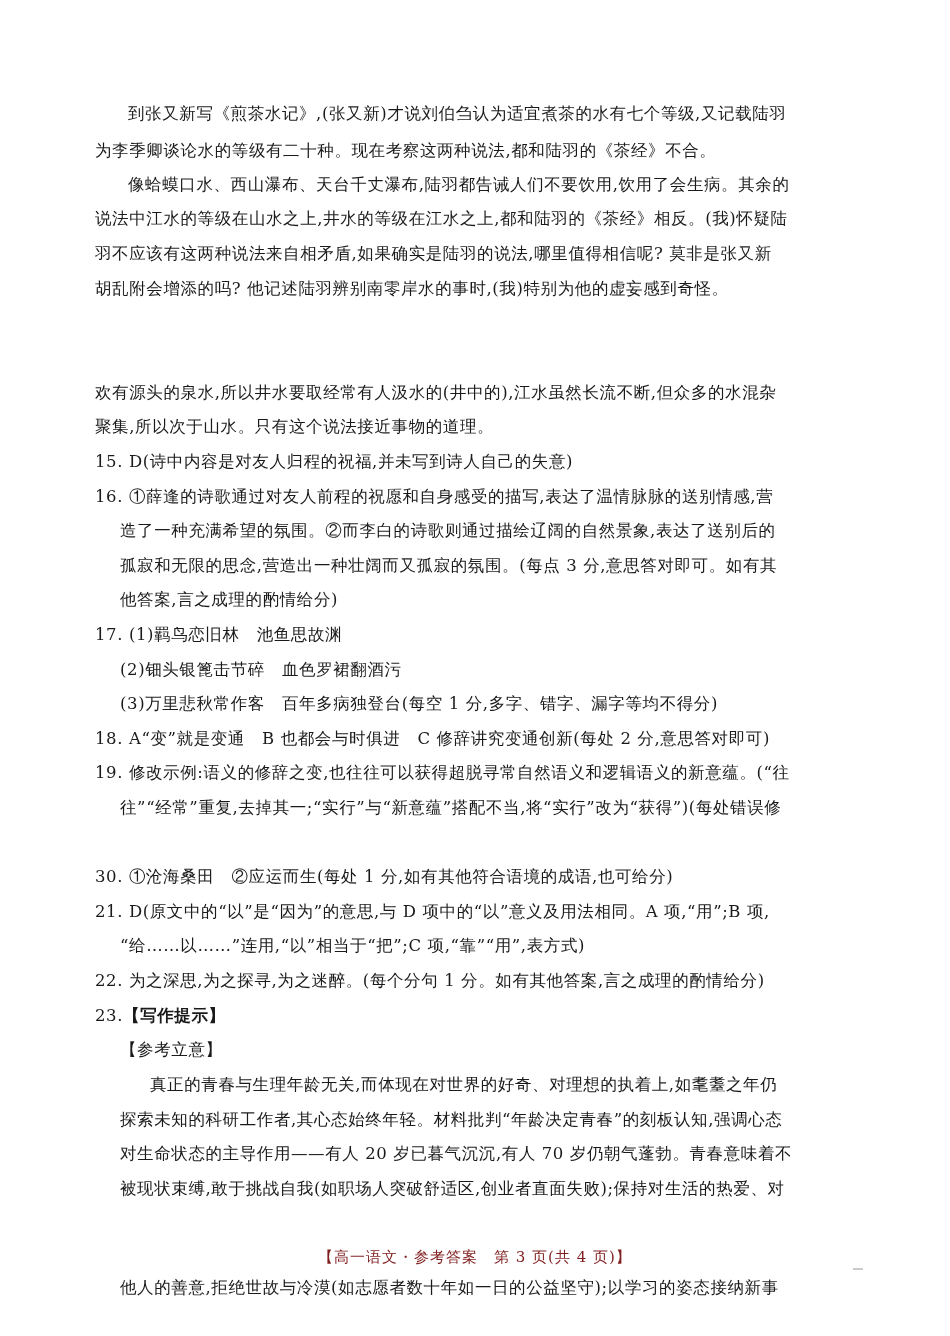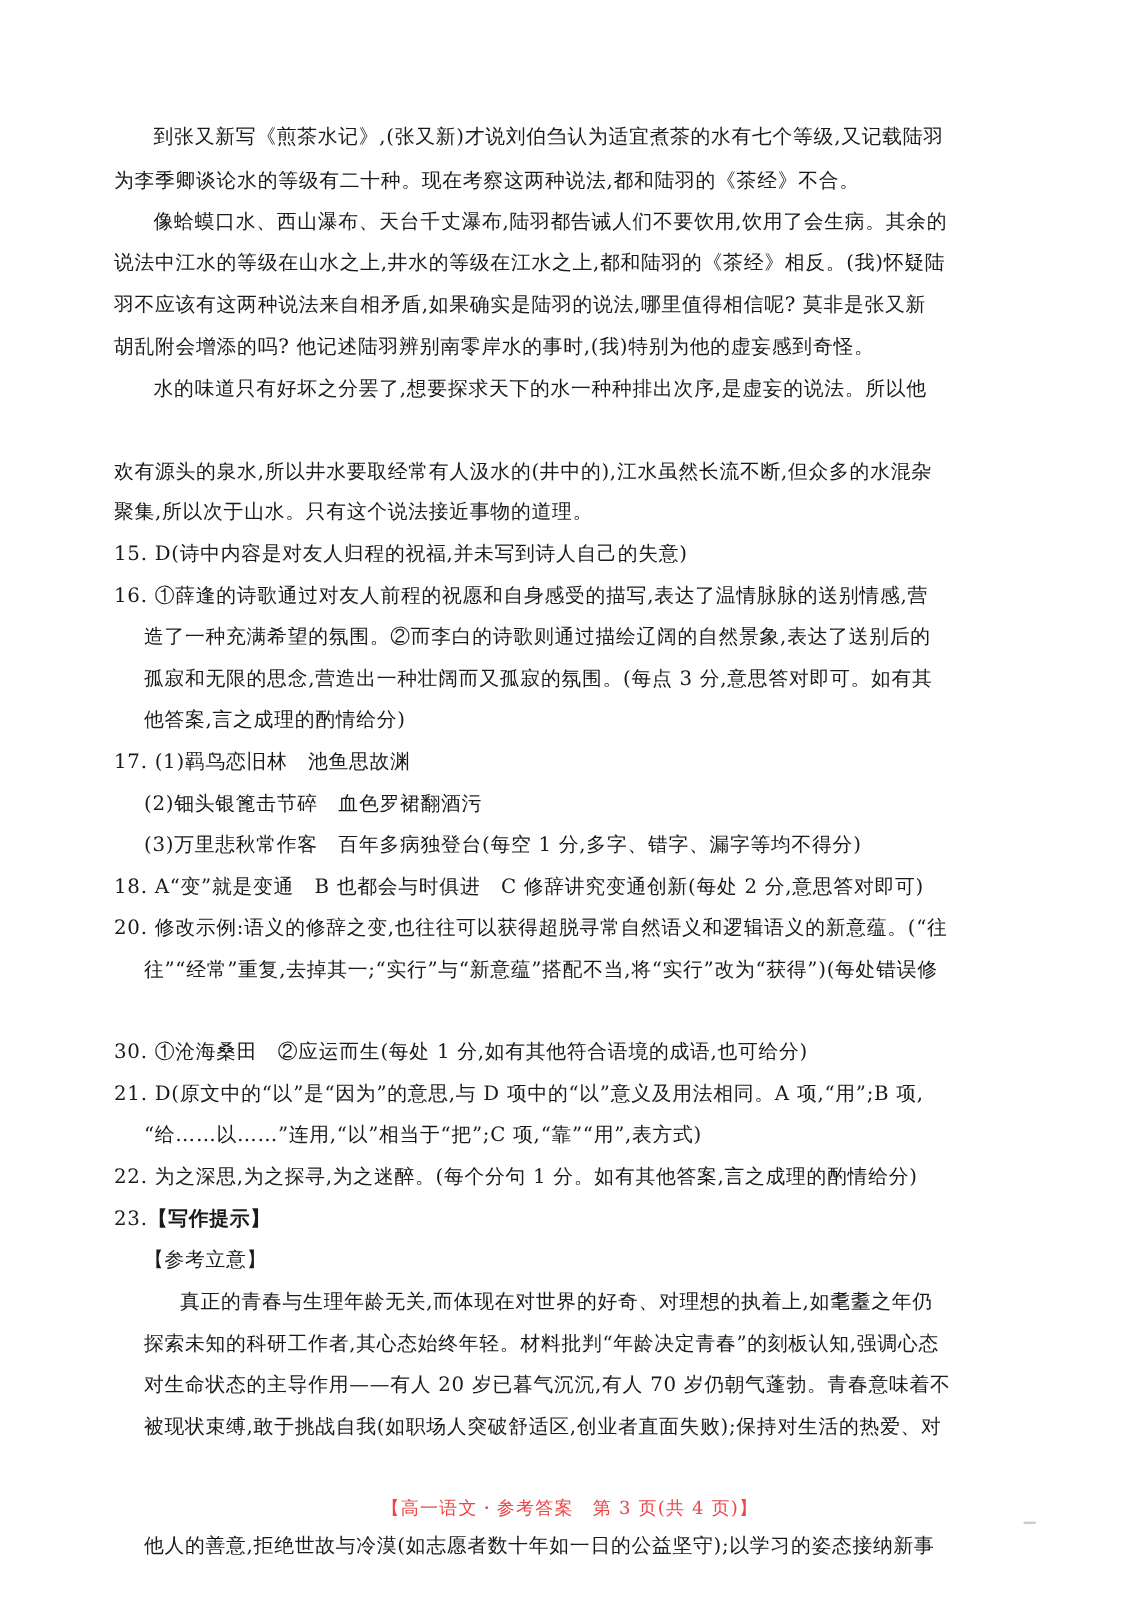--- a/index.html
+++ b/index.html
@@ -13,55 +13,54 @@
       position: absolute; left: 95px; width: 770px;
       font-size: 16.5px; line-height: 20px; white-space: nowrap;
       letter-spacing: 0.6px;
     }
     .indent1 { left: 128px; }
     .indent2 { left: 120px; }
     .indent3 { left: 150px; }
     .bold { font-weight: bold; }
     .footer {
       position: absolute; top: 1248px; left: 318px;
-      font-size: 15px; letter-spacing: 1px; color: #ef4444;
+      font-size: 15px; letter-spacing: 1px; color: #7f1d1d;
     }
     .mark {
       position: absolute; top: 1268px; left: 853px; width: 10px; height: 2px;
       background: #ccc;
     }
   </style>
 </head>
 <body>
 
 <div class="page">
   <div class="line indent1" style="top:104px">到张又新写《煎茶水记》,(张又新)才说刘伯刍认为适宜煮茶的水有七个等级,又记载陆羽</div>
   <div class="line indent1" style="top:175px">像蛤蟆口水、西山瀑布、天台千丈瀑布,陆羽都告诫人们不要饮用,饮用了会生病。其余的</div>
   <div class="line" style="top:141px">为李季卿谈论水的等级有二十种。现在考察这两种说法,都和陆羽的《茶经》不合。</div>
   <div class="line" style="top:209px">说法中江水的等级在山水之上,井水的等级在江水之上,都和陆羽的《茶经》相反。(我)怀疑陆</div>
   <div class="line" style="top:244px">羽不应该有这两种说法来自相矛盾,如果确实是陆羽的说法,哪里值得相信呢? 莫非是张又新</div>
   <div class="line" style="top:279px">胡乱附会增添的吗? 他记述陆羽辨别南零岸水的事时,(我)特别为他的虚妄感到奇怪。</div>
-  <div class="line indent1" style="top:314px">水的味道只有好坏之分罢了,想要探求天下的水一种种排出次序,是虚妄的说法。所以他</div>
   <div class="line" style="top:383px">欢有源头的泉水,所以井水要取经常有人汲水的(井中的),江水虽然长流不断,但众多的水混杂</div>
   <div class="line" style="top:417px">聚集,所以次于山水。只有这个说法接近事物的道理。</div>
 
   <div class="line" style="top:452px">15. D(诗中内容是对友人归程的祝福,并未写到诗人自己的失意)</div>
 
   <div class="line" style="top:487px">16. ①薛逢的诗歌通过对友人前程的祝愿和自身感受的描写,表达了温情脉脉的送别情感,营</div>
   <div class="line indent2" style="top:521px">造了一种充满希望的氛围。②而李白的诗歌则通过描绘辽阔的自然景象,表达了送别后的</div>
   <div class="line indent2" style="top:556px">孤寂和无限的思念,营造出一种壮阔而又孤寂的氛围。(每点 3 分,意思答对即可。如有其</div>
   <div class="line indent2" style="top:590px">他答案,言之成理的酌情给分)</div>
 
   <div class="line" style="top:625px">17. (1)羁鸟恋旧林　池鱼思故渊</div>
   <div class="line indent2" style="top:660px">(2)钿头银篦击节碎　血色罗裙翻酒污</div>
   <div class="line indent2" style="top:694px">(3)万里悲秋常作客　百年多病独登台(每空 1 分,多字、错字、漏字等均不得分)</div>
 
   <div class="line" style="top:729px">18. A“变”就是变通　B 也都会与时俱进　C 修辞讲究变通创新(每处 2 分,意思答对即可)</div>
 
-  <div class="line" style="top:763px">20. 修改示例:语义的修辞之变,也往往可以获得超脱寻常自然语义和逻辑语义的新意蕴。(“往</div>
+  <div class="line" style="top:763px">19. 修改示例:语义的修辞之变,也往往可以获得超脱寻常自然语义和逻辑语义的新意蕴。(“往</div>
   <div class="line indent2" style="top:798px">往”“经常”重复,去掉其一;“实行”与“新意蕴”搭配不当,将“实行”改为“获得”)(每处错误修</div>
 
   <div class="line" style="top:867px">30. ①沧海桑田　②应运而生(每处 1 分,如有其他符合语境的成语,也可给分)</div>
 
   <div class="line" style="top:902px">21. D(原文中的“以”是“因为”的意思,与 D 项中的“以”意义及用法相同。A 项,“用”;B 项,</div>
   <div class="line indent2" style="top:936px">“给……以……”连用,“以”相当于“把”;C 项,“靠”“用”,表方式)</div>
 
   <div class="line" style="top:971px">22. 为之深思,为之探寻,为之迷醉。(每个分句 1 分。如有其他答案,言之成理的酌情给分)</div>
 
   <div class="line" style="top:1006px">

